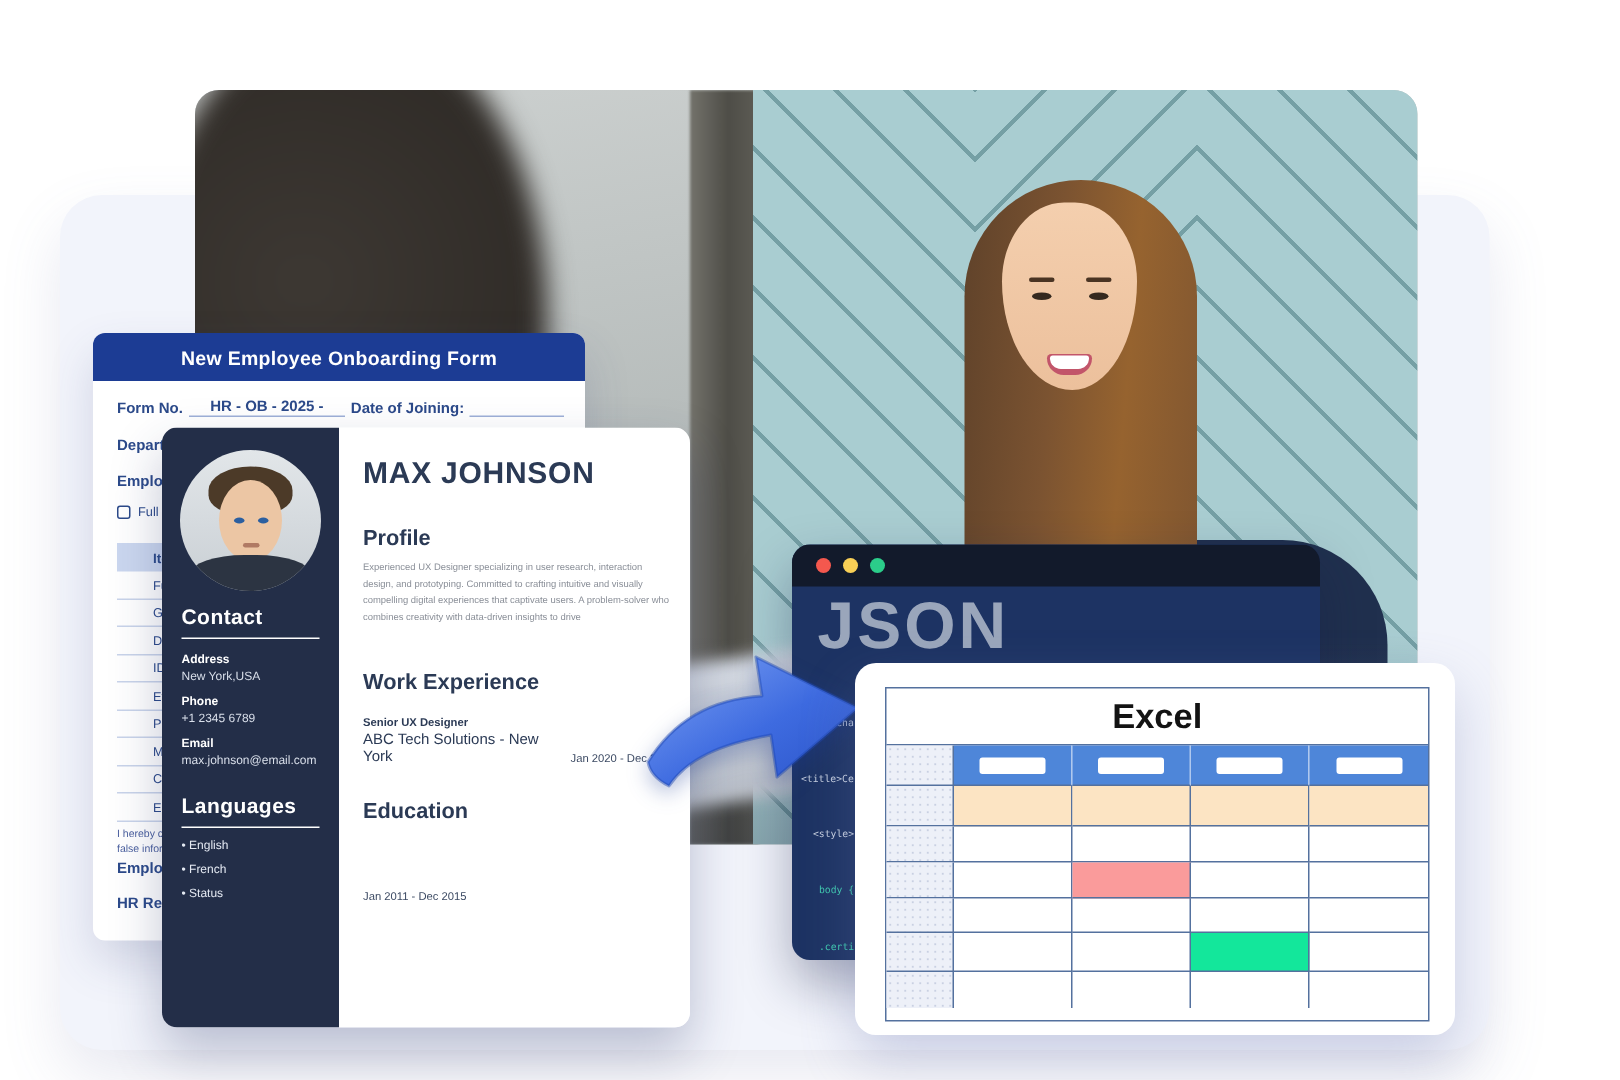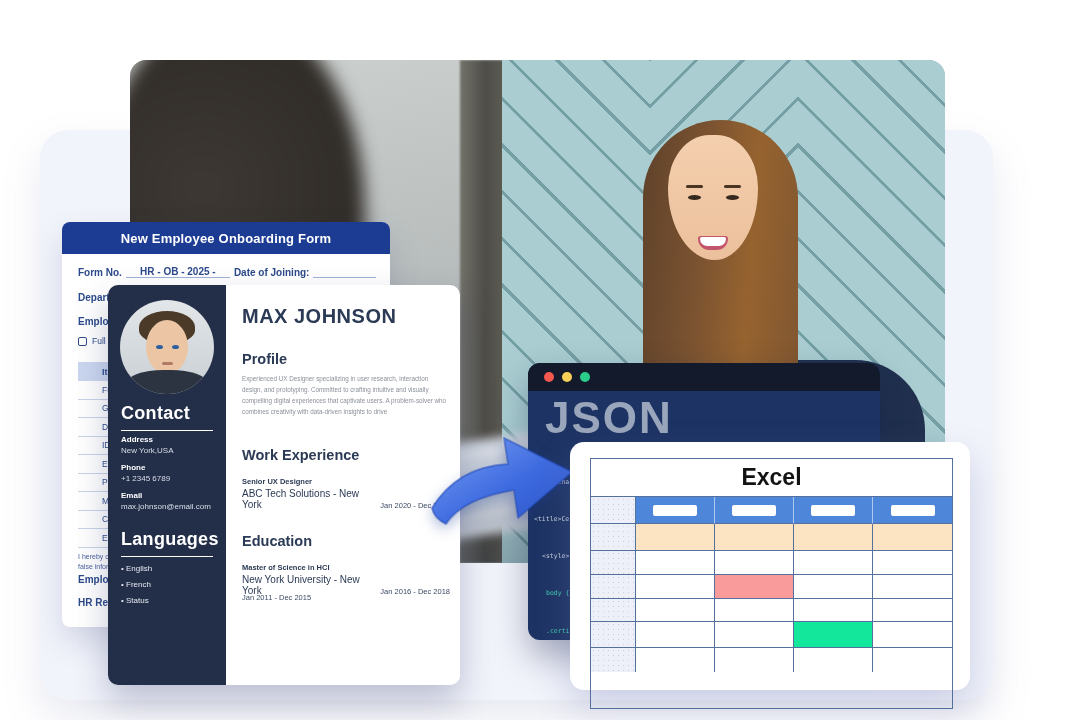--- a/index.html
+++ b/index.html
@@ -94,21 +94,21 @@
     overflow:hidden;display:flex;box-shadow:0 16px 34px rgba(40,50,100,.28);}
   .r-side{width:118px;background:var(--resume-sidebar);position:relative;color:#fff;flex:0 0 auto;}
   .r-photo{position:absolute;left:12px;top:15px;width:94px;height:94px;border-radius:50%;
     overflow:hidden;background:linear-gradient(180deg,#e2e6e9,#c9cfd4);}
   .m-hair{position:absolute;left:19px;top:11px;width:56px;height:32px;border-radius:50% 50% 40% 40%;background:#4c3a28;}
   .m-face{position:absolute;left:26px;top:20px;width:42px;height:54px;border-radius:50%;background:#ecc6a4;}
   .m-eye{position:absolute;width:7px;height:4px;border-radius:50%;background:#2b5fa0;top:45px;}
   .m-eye.l{left:36px;} .m-eye.r{left:52px;}
   .m-mouth{position:absolute;left:42px;top:62px;width:11px;height:3px;border-radius:2px;background:#b07a64;}
   .m-suit{position:absolute;left:7px;top:70px;width:80px;height:28px;border-radius:45% 45% 0 0;background:#2c3442;}
-  .r-h{font-size:18px;font-weight:bold;letter-spacing:.3px;}
+  .r-h{font-size:14px;font-weight:bold;letter-spacing:.3px;}
   .r-hr{border:none;border-top:1.5px solid #fff;width:92px;margin:6px 0 0 0;}
   .r-side .blk{position:absolute;left:13px;}
   .r-lbl{font-size:8px;font-weight:bold;}
   .r-val{font-size:8px;color:#d9dfea;margin-top:2px;white-space:nowrap;}
   .r-lang li{list-style:none;font-size:8px;color:#e4e9f2;margin-top:7px;}
   .r-lang li::before{content:"•  ";}
   .r-main{flex:1;background:#fff;position:relative;color:#2b3a55;}
   .r-name{position:absolute;left:16px;top:20px;font-size:20px;font-weight:bold;letter-spacing:.5px;white-space:nowrap;}
   .r-sec{position:absolute;left:16px;font-size:14.5px;font-weight:bold;}
   .r-para{position:absolute;left:16px;top:88px;width:206px;font-size:6.3px;line-height:11px;color:#8a8f98;}
@@ -130,21 +130,21 @@
   .jcode .tag{color:#c7d0df;} .jcode .sel{color:#3fc9ae;}
   .jcode .i1{padding-left:8px;} .jcode .i2{padding-left:12px;}
 
   
   .arrow{position:absolute;left:420px;top:420px;width:160px;height:115px;
     filter:drop-shadow(0 5px 7px rgba(30,60,150,.35));}
 
   
   .excel-card{position:absolute;left:570px;top:442px;width:400px;height:248px;background:#fff;
     border-radius:14px;box-shadow:0 16px 36px rgba(110,120,175,.30);}
-  .xtable{position:absolute;left:20px;top:16px;width:363px;height:251px;
+  .xtable{position:absolute;left:20px;top:16px;width:363px;height:223px;
     border:1.5px solid var(--excel-border);display:grid;
     grid-template-columns:45px repeat(4,1fr);
     grid-template-rows:38px 27px 27px 24px 24px 23px 26px 24px;}
   .xtitle{grid-column:1 / -1;display:flex;align-items:center;justify-content:center;
     font-size:23px;font-weight:bold;color:#131313;border-bottom:1.5px solid var(--excel-border);}
   .xc{border-right:1px solid var(--excel-border);border-bottom:1px solid var(--excel-border);}
   .xc.last{border-right:none;} .xc.bottom{border-bottom:none;}
   .xc.lav{background:#edf0f8;
     background-image:radial-gradient(#c9d0e2 0.7px,transparent 0.8px);background-size:5px 5px;}
   .xc.blue{background:var(--excel-blue);display:flex;align-items:center;justify-content:center;
@@ -266,27 +266,20 @@
       <div class="r-para">Experienced UX Designer specializing in user research, interaction design, and prototyping. Committed to crafting intuitive and visually compelling digital experiences that captivate users. A problem-solver who combines creativity with data-driven insights to drive</div>
       <div class="r-sec" style="top:162px;">Work Experience</div>
       <div class="r-item" style="top:192px;">
         <div>
           <div class="r-it-role">Senior UX Designer</div>
           <div class="r-it-org">ABC Tech Solutions - New York</div>
         </div>
         <div class="r-it-date">Jan 2020 - Dec 2022</div>
       </div>
       <div class="r-sec" style="top:248px;">Education</div>
-      <div class="r-item" style="top:278px;">
-        <div>
-          <div class="r-it-role">Master of Science in HCI</div>
-          <div class="r-it-org">New York University - New York</div>
-        </div>
-        <div class="r-it-date">Jan 2016 - Dec 2018</div>
-      </div>
       <div class="r-item" style="top:308px;">
         <div class="r-it-date">Jan 2011 - Dec 2015</div>
       </div>
     </div>
   </div>
 
   <div class="jwin">
     <div class="jbar">
       <span class="dot r"></span>
       <span class="dot y"></span>

